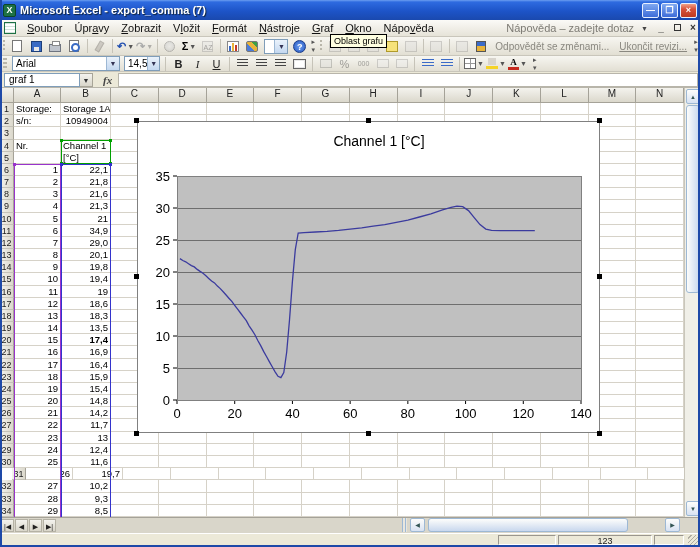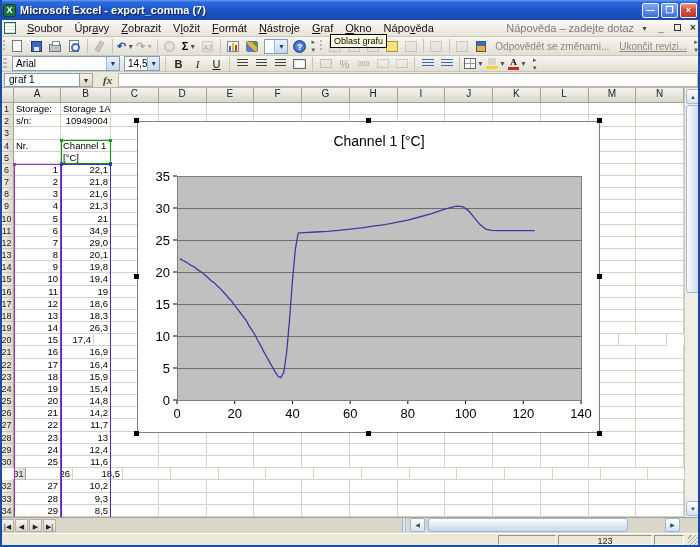--- a/index.html
+++ b/index.html
@@ -684,38 +684,38 @@
         <div class="cell" style="width: 47.75px; line-height: 12.18px;"></div>
         <div class="cell" style="width: 47.75px; line-height: 12.18px;"></div>
         <div class="cell" style="width: 47.75px; line-height: 12.18px;"></div>
         <div class="cell" style="width: 47.75px; line-height: 12.18px;"></div>
         <div class="cell" style="width: 47.75px; line-height: 12.18px;"></div>
         <div class="cell" style="width: 47.75px; line-height: 12.18px;"></div>
       </div>
       <div class="srow" style="height: 12.18px;">
         <div class="rowhdr" style="width: 14px; line-height: 12.18px;">19</div>
         <div class="cell num" style="width: 47px; line-height: 12.18px;">14</div>
-        <div class="cell num" style="width: 50px; line-height: 12.18px;">26,3</div>
+        <div class="cell num" style="width: 50px; line-height: 12.18px;">13,5</div>
         <div class="cell" style="width: 47.75px; line-height: 12.18px;"></div>
         <div class="cell" style="width: 47.75px; line-height: 12.18px;"></div>
         <div class="cell" style="width: 47.75px; line-height: 12.18px;"></div>
         <div class="cell" style="width: 47.75px; line-height: 12.18px;"></div>
         <div class="cell" style="width: 47.75px; line-height: 12.18px;"></div>
         <div class="cell" style="width: 47.75px; line-height: 12.18px;"></div>
         <div class="cell" style="width: 47.75px; line-height: 12.18px;"></div>
         <div class="cell" style="width: 47.75px; line-height: 12.18px;"></div>
         <div class="cell" style="width: 47.75px; line-height: 12.18px;"></div>
         <div class="cell" style="width: 47.75px; line-height: 12.18px;"></div>
         <div class="cell" style="width: 47.75px; line-height: 12.18px;"></div>
         <div class="cell" style="width: 47.75px; line-height: 12.18px;"></div>
       </div>
       <div class="srow" style="height: 12.18px;">
         <div class="rowhdr" style="width: 14px; line-height: 12.18px;">20</div>
         <div class="cell num" style="width: 47px; line-height: 12.18px;">15</div>
-        <div class="cell num" style="width: 33px; line-height: 12.18px;">17,4</div>
+        <div class="cell num" style="width: 50px; line-height: 12.18px; font-weight: bold;">17,4</div>
         <div class="cell" style="width: 47.75px; line-height: 12.18px;"></div>
         <div class="cell" style="width: 47.75px; line-height: 12.18px;"></div>
         <div class="cell" style="width: 47.75px; line-height: 12.18px;"></div>
         <div class="cell" style="width: 47.75px; line-height: 12.18px;"></div>
         <div class="cell" style="width: 47.75px; line-height: 12.18px;"></div>
         <div class="cell" style="width: 47.75px; line-height: 12.18px;"></div>
         <div class="cell" style="width: 47.75px; line-height: 12.18px;"></div>
         <div class="cell" style="width: 47.75px; line-height: 12.18px;"></div>
         <div class="cell" style="width: 47.75px; line-height: 12.18px;"></div>
         <div class="cell" style="width: 47.75px; line-height: 12.18px;"></div>
@@ -888,21 +888,21 @@
         <div class="cell" style="width: 47.75px; line-height: 12.18px;"></div>
         <div class="cell" style="width: 47.75px; line-height: 12.18px;"></div>
         <div class="cell" style="width: 47.75px; line-height: 12.18px;"></div>
         <div class="cell" style="width: 47.75px; line-height: 12.18px;"></div>
         <div class="cell" style="width: 47.75px; line-height: 12.18px;"></div>
         <div class="cell" style="width: 47.75px; line-height: 12.18px;"></div>
       </div>
       <div class="srow" style="height: 12.18px; margin-left: 12px;">
         <div class="rowhdr" style="width: 14px; line-height: 12.18px;">31</div>
         <div class="cell num" style="width: 47px; line-height: 12.18px;">26</div>
-        <div class="cell num" style="width: 50px; line-height: 12.18px;">18,5</div>
+        <div class="cell num" style="width: 50px; line-height: 12.18px;">19,7</div>
         <div class="cell" style="width: 47.75px; line-height: 12.18px;"></div>
         <div class="cell" style="width: 47.75px; line-height: 12.18px;"></div>
         <div class="cell" style="width: 47.75px; line-height: 12.18px;"></div>
         <div class="cell" style="width: 47.75px; line-height: 12.18px;"></div>
         <div class="cell" style="width: 47.75px; line-height: 12.18px;"></div>
         <div class="cell" style="width: 47.75px; line-height: 12.18px;"></div>
         <div class="cell" style="width: 47.75px; line-height: 12.18px;"></div>
         <div class="cell" style="width: 47.75px; line-height: 12.18px;"></div>
         <div class="cell" style="width: 47.75px; line-height: 12.18px;"></div>
         <div class="cell" style="width: 47.75px; line-height: 12.18px;"></div>

